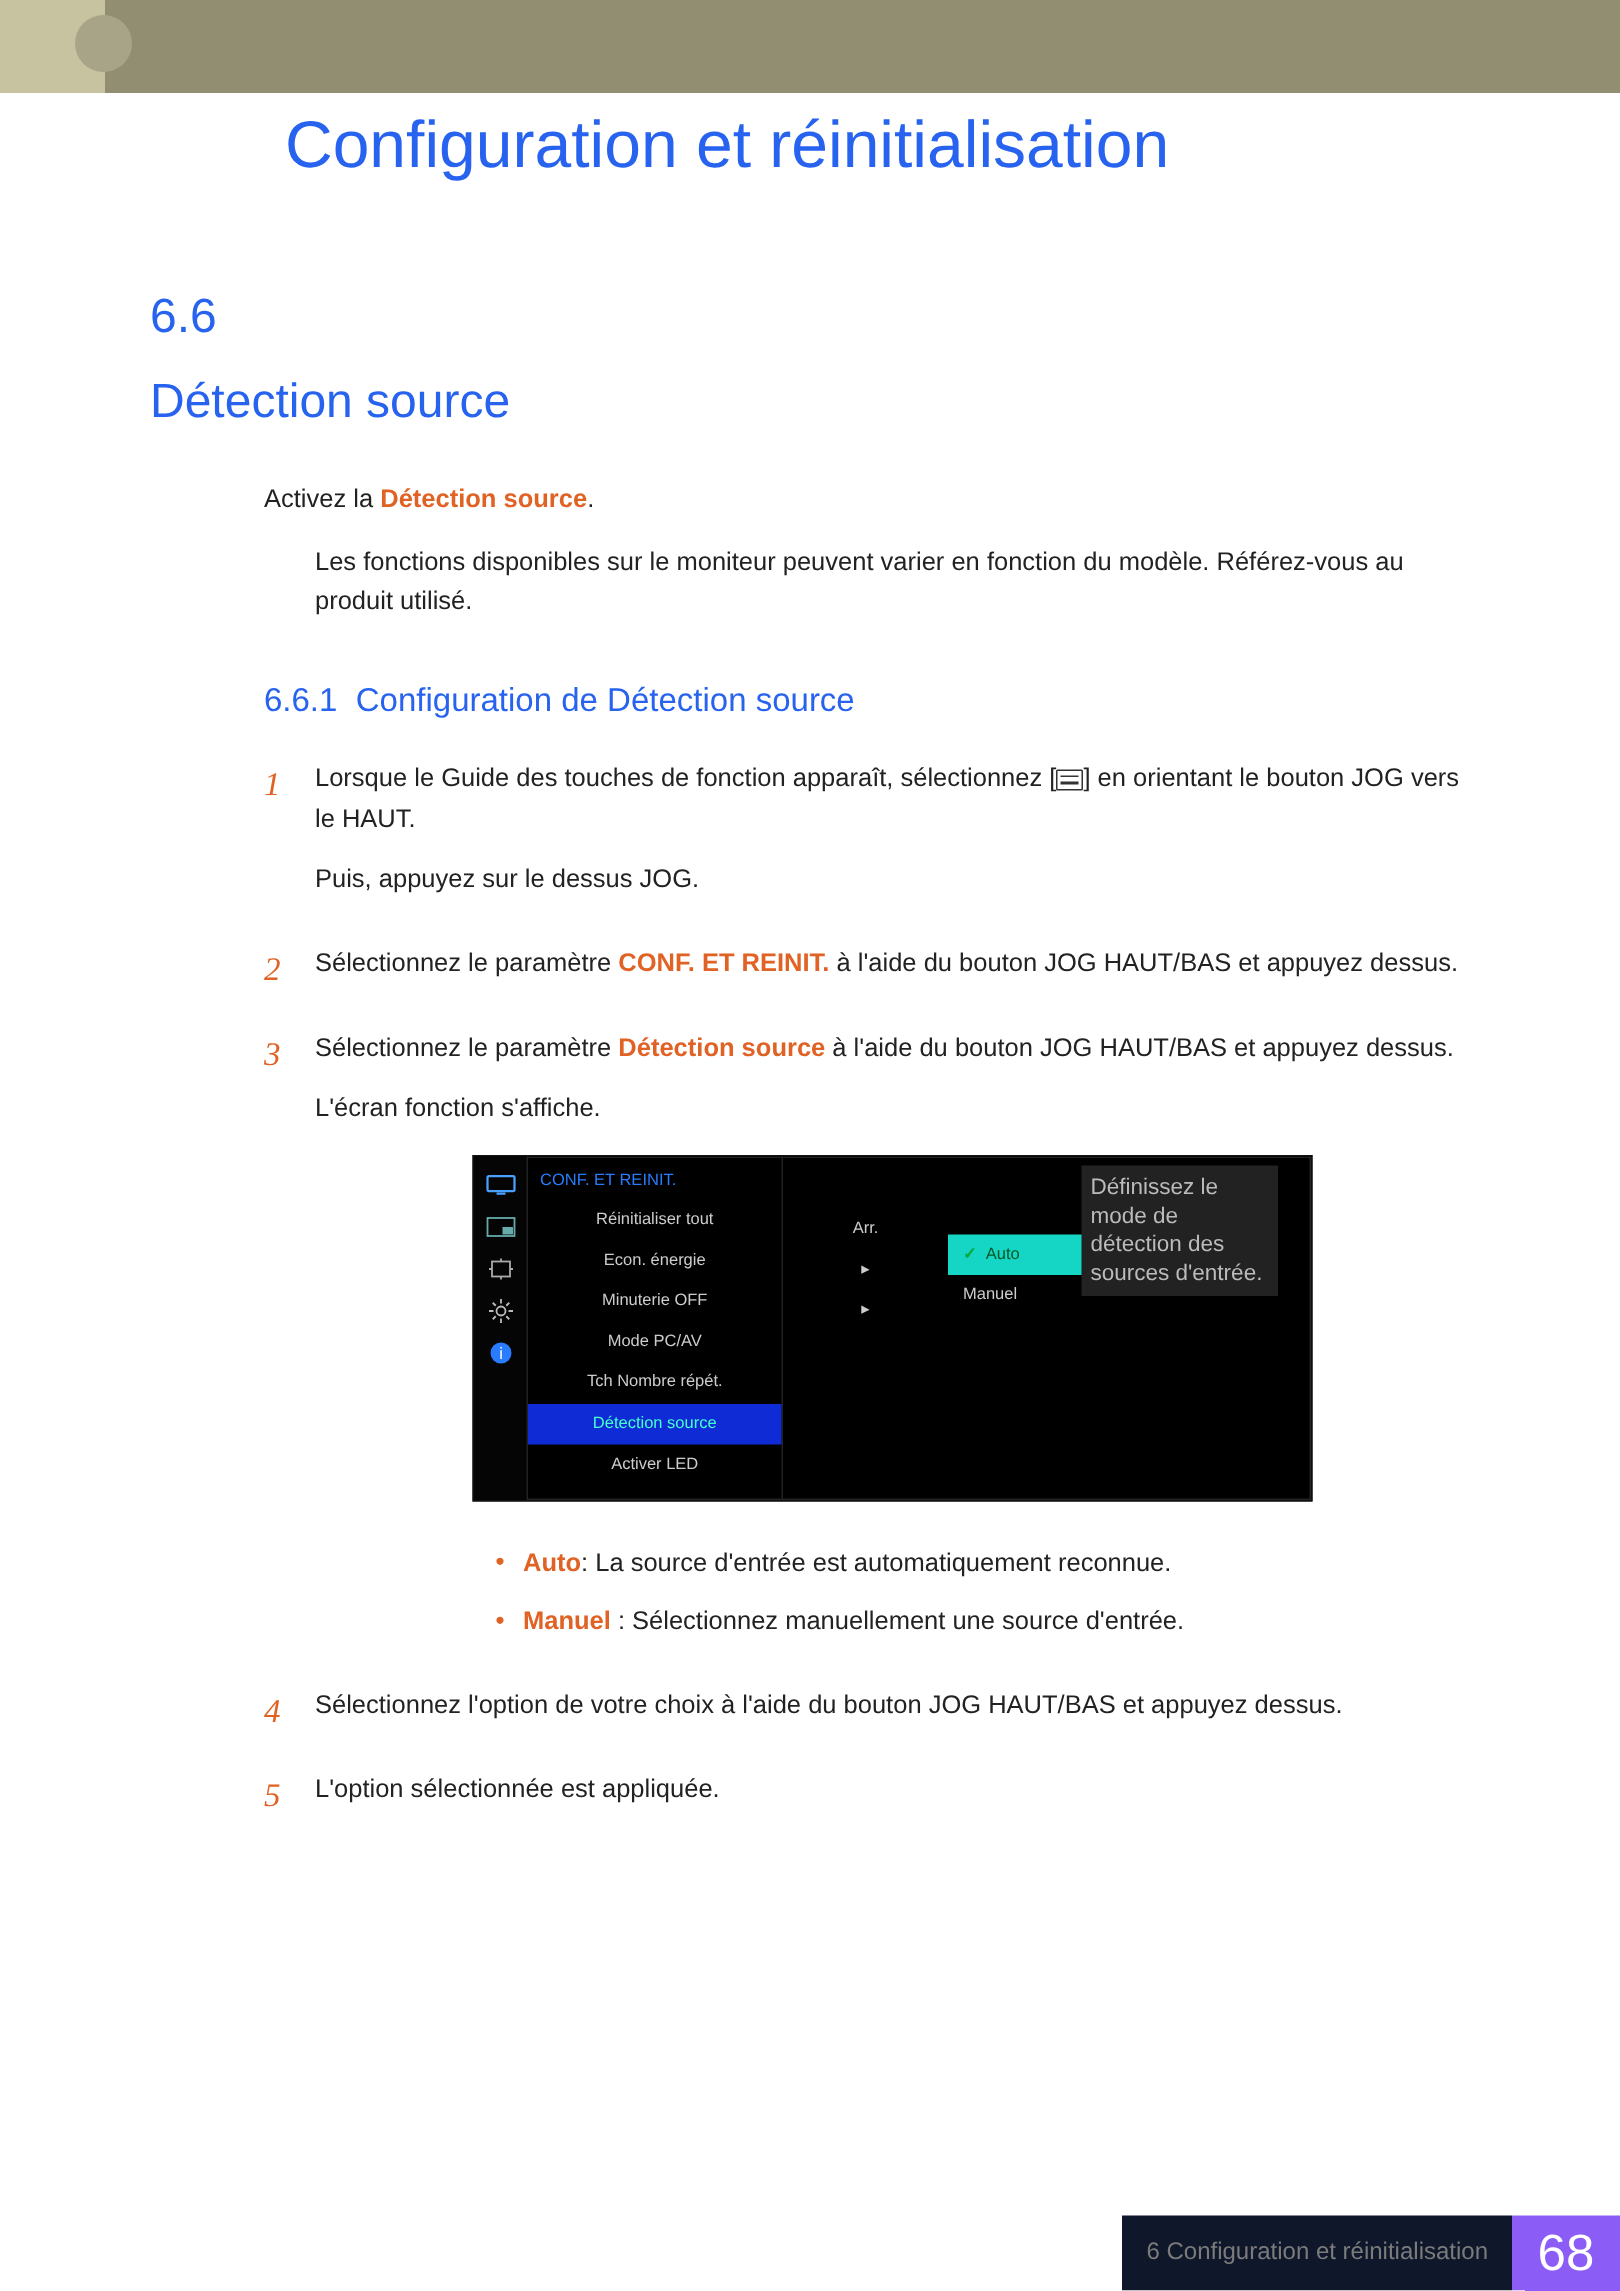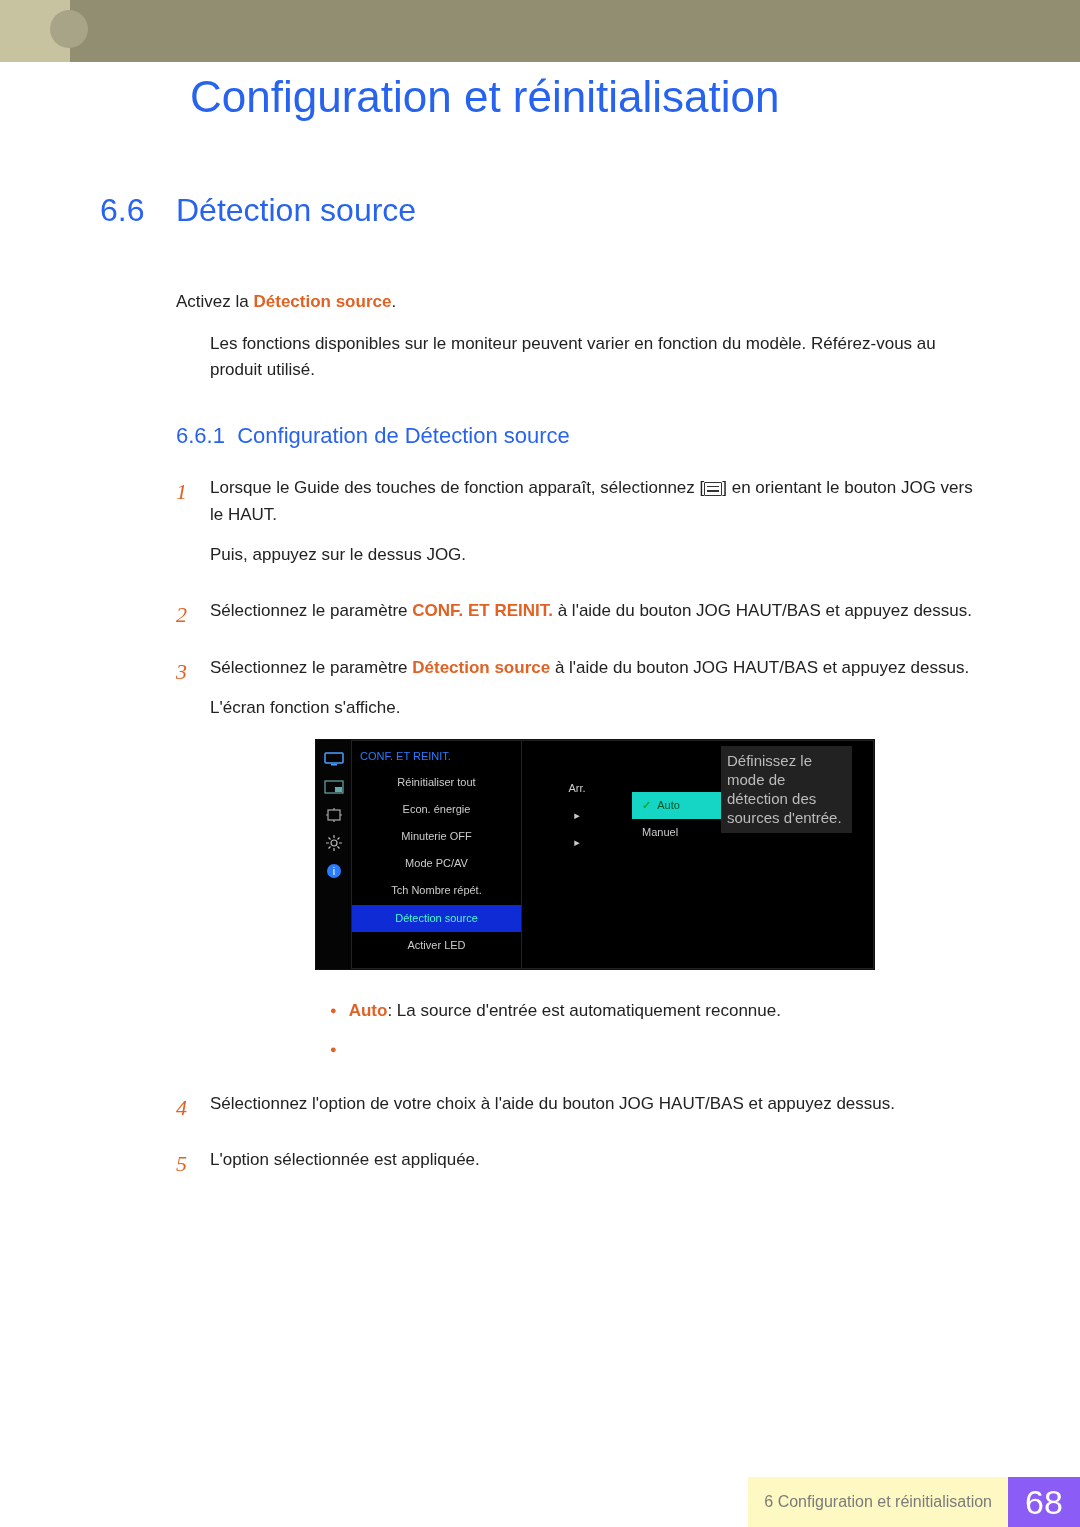--- a/index.html
+++ b/index.html
@@ -4,21 +4,21 @@
 <style>
   * { box-sizing: border-box; margin: 0; padding: 0; }
   html, body { width: 1080px; height: 1527px; font-family: Arial, Helvetica, sans-serif; background:#fff; color:#222; }
   
   .top-strip { height:62px; display:flex; }
   .top-left-accent { width:70px; background:#c7c2a0; position:relative;}
   .top-left-accent::after { content:""; position:absolute; right:-18px; top:10px; width:38px; height:38px; background:#a8a488; border-radius:50%; }
   .top-rest { flex:1; background:#928e71; }
   .chapter-title-row { padding:10px 0 0 190px; font-size:44px; font-weight:400; color:#2863f0; }
   .page-body { padding:70px 100px 0 100px; }
-  .sec-row { display:flex; align-items:baseline; gap:20px; margin-bottom:60px;}
+  .sec-row { display:flex; align-items:baseline; gap:20px; margin-bottom:34px;flex-direction:column;}
   .sec-num { color:#2863f0; font-size:32px; font-weight:400; width:56px; }
   .sec-title { color:#2863f0; font-size:32px; font-weight:400; }
   .intro { padding-left:76px; font-size:17px; margin-bottom:16px; line-height:1.5;}
   .intro .kw { color:#e06224; font-weight:bold; }
   .note-block { padding-left:110px; font-size:17px; margin-bottom:40px; line-height:1.55;}
   .subsec-row { padding-left:76px; color:#2863f0; font-size:22px; font-weight:400; margin-bottom:26px;}
   .steps { padding-left:76px; }
   .step { display:flex; gap:18px; margin-bottom:16px; font-size:17px; line-height:1.55;}
   .step-num { color:#e06224; font-size:22px; font-style:italic; font-family:"Times New Roman", serif; min-width:16px; }
   .step-body { flex:1; }
@@ -44,21 +44,21 @@
   .sub-option.sel { background:#15d6c4; color:#0a3;}
   .sub-option .chk{color:#0a3; font-weight:bold;}
   .osd-hint { position:absolute; right:22px; top:6px; width:131px; background:#222; color:#bbb; font-size:15px; padding:6px 6px; line-height:1.25;}
   
   .opts { padding-left:120px; }
   .opt { display:flex; gap:12px; font-size:17px; margin-bottom:14px; line-height:1.5;}
   .opt-bullet{ color:#e06224; font-size:11px; line-height:24px;}
   .opt .kw{ color:#e06224; font-weight:bold;}
   
   .footer { position:absolute; bottom:0; left:0; right:0; height:50px; display:flex; justify-content:flex-end; align-items:stretch;}
-  .footer-label { background:#fef9c3; color:#7b7b7b; font-size:16px; display:flex; align-items:center; padding:0 16px;}
+  .footer-label { background:#0f172a; color:#7b7b7b; font-size:16px; display:flex; align-items:center; padding:0 16px;}
   .footer-page { background:#8b5cf6; color:#fff; font-size:34px; font-weight:400; width:72px; display:flex; align-items:center; justify-content:center;}
   .page-root { position:relative; height:1527px;}
 </style>
 </head>
 <body>
 
 <div class="page-root">
   <div class="top-strip">
     <div class="top-left-accent"></div>
     <div class="top-rest"></div>
@@ -199,20 +199,21 @@
             </div>
           </div>
 
           <div class="opts">
             <div class="opt">
               <span class="opt-bullet">●</span>
               <div><span class="kw">Auto</span><span>: La source d'entrée est automatiquement reconnue.</span></div>
             </div>
             <div class="opt">
               <span class="opt-bullet">●</span>
+              <div><span class="kw">Manuel</span><span> : Sélectionnez manuellement une source d'entrée.</span></div>
             </div>
           </div>
         </div>
       </div>
 
       <div class="step">
         <div class="step-num">4</div>
         <div class="step-body">
             <p>Sélectionnez l'option de votre choix à l'aide du bouton JOG HAUT/BAS et appuyez dessus.</p>
           </div>

